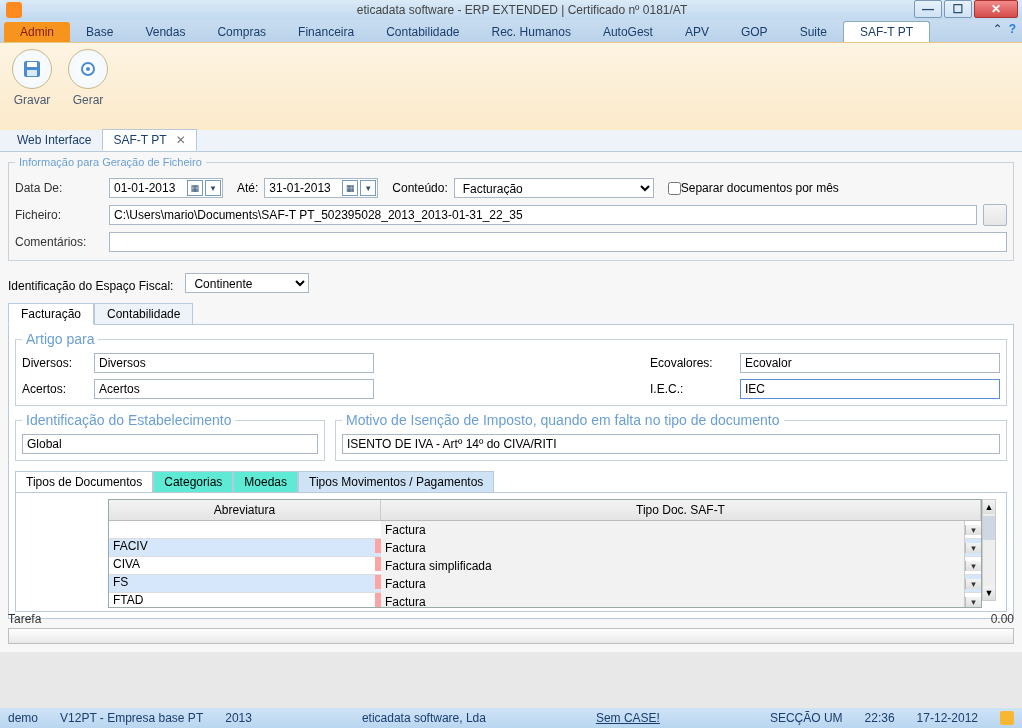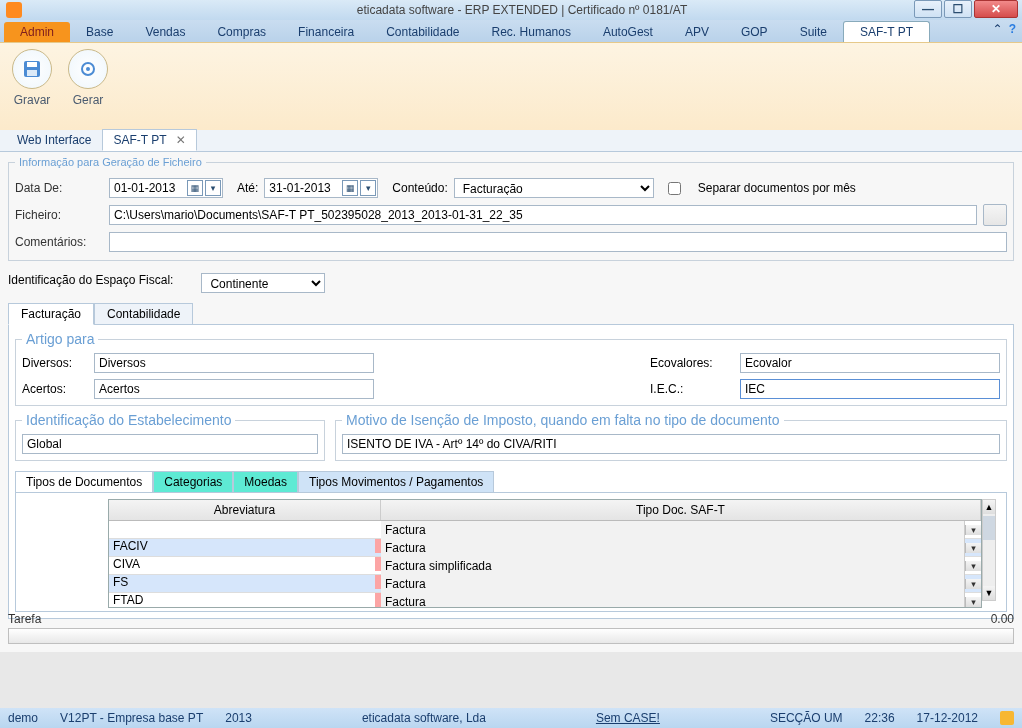--- a/index.html
+++ b/index.html
@@ -38,24 +38,24 @@
 fieldset.info { border:1px solid #c8d2dc; padding:4px 6px 8px 6px; }
 fieldset.info > legend { color:#6a9fd4; padding:0 4px; font-size:11px; }
 .row { display:flex; align-items:center; margin-top:6px; gap:6px; }
 label.f { color:#333; min-width:88px; }
 input.txt, select.sel { border:1px solid #a8b8c8; background:#fff; padding:2px 4px; height:20px; }
 input.txt { }
 .datebox { display:inline-flex; align-items:center; background:#fff; border:1px solid #a8b8c8; height:20px; }
 .datebox input { border:none; width:76px; padding:0 4px; }
 .datebox .dp { width:16px; height:16px; border:1px solid #7a99b8; margin:0 1px; display:flex; align-items:center; justify-content:center; font-size:9px; color:#2a4d70; cursor:pointer; }
 .btn-ic { width:24px; height:22px; border:1px solid #a8b8c8; background:linear-gradient(#f5f5f5,#e6e6e6); cursor:pointer; border-radius:2px; }
-.chk { display:inline-flex; align-items:center; gap:17px; }
-
-
-.fsrow { margin-top:12px; display:flex; align-items:flex-start; gap:28px; }
+.chk { display:inline-flex; align-items:center; gap:0; }
+
+
+.fsrow { margin-top:12px; display:flex; align-items:flex-end; gap:12px; }
 
 
 .innercontainer { margin-top:10px; }
 .innertabs { display:flex; }
 .innertab { padding:3px 12px; border:1px solid #b7c9db; background:#eef3f9; cursor:pointer; }
 .innertab.active { background:#fff; border-bottom:1px solid #fff; }
 .innerbody { border:1px solid #b7c9db; margin-top:-1px; padding:6px; background:#fff; }
 
 fieldset.sub { border:1px solid #c8d2dc; padding:6px; margin-bottom:6px; }
 fieldset.sub > legend { color:#6a9fd4; padding:0 4px; font-size:14px; }

